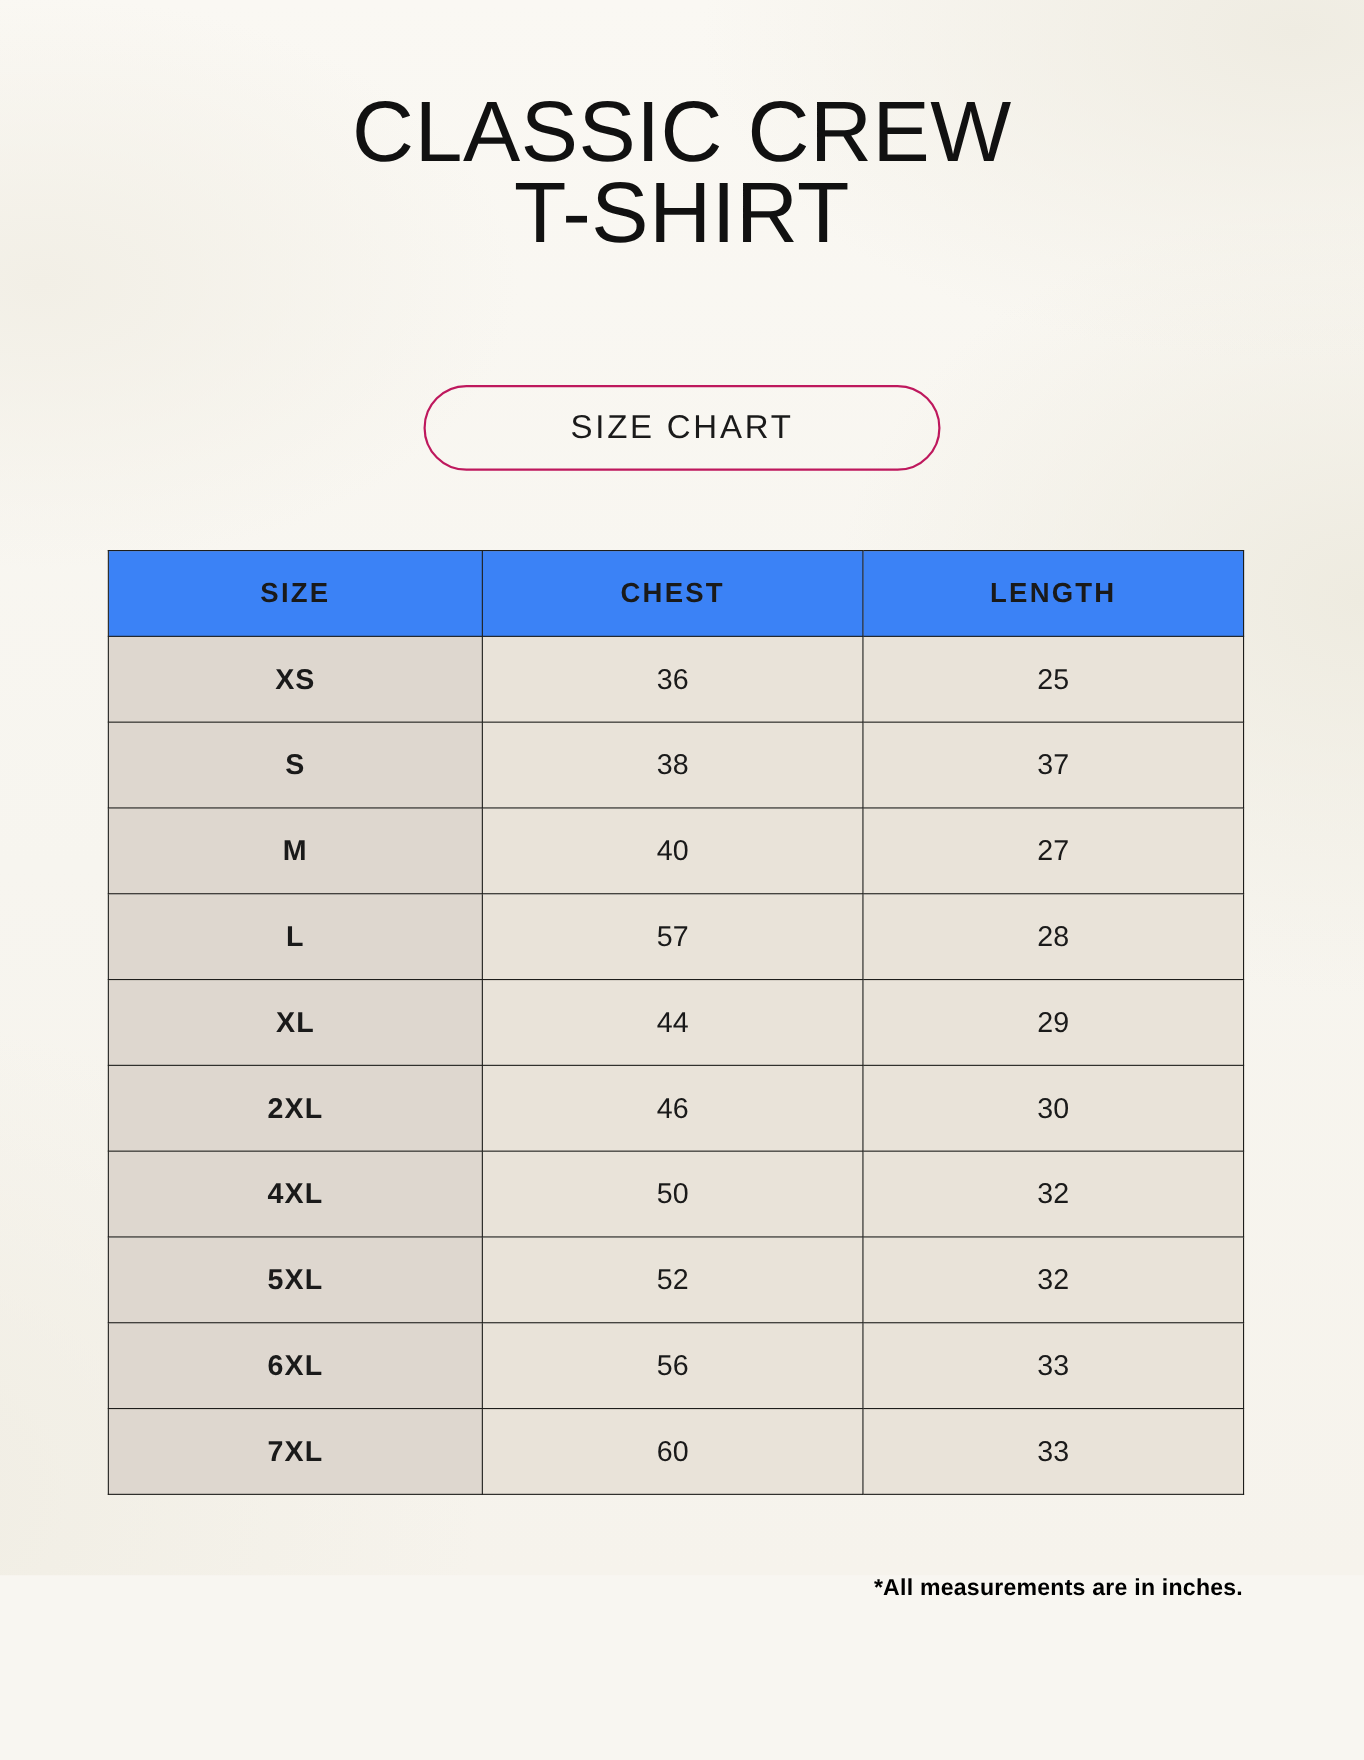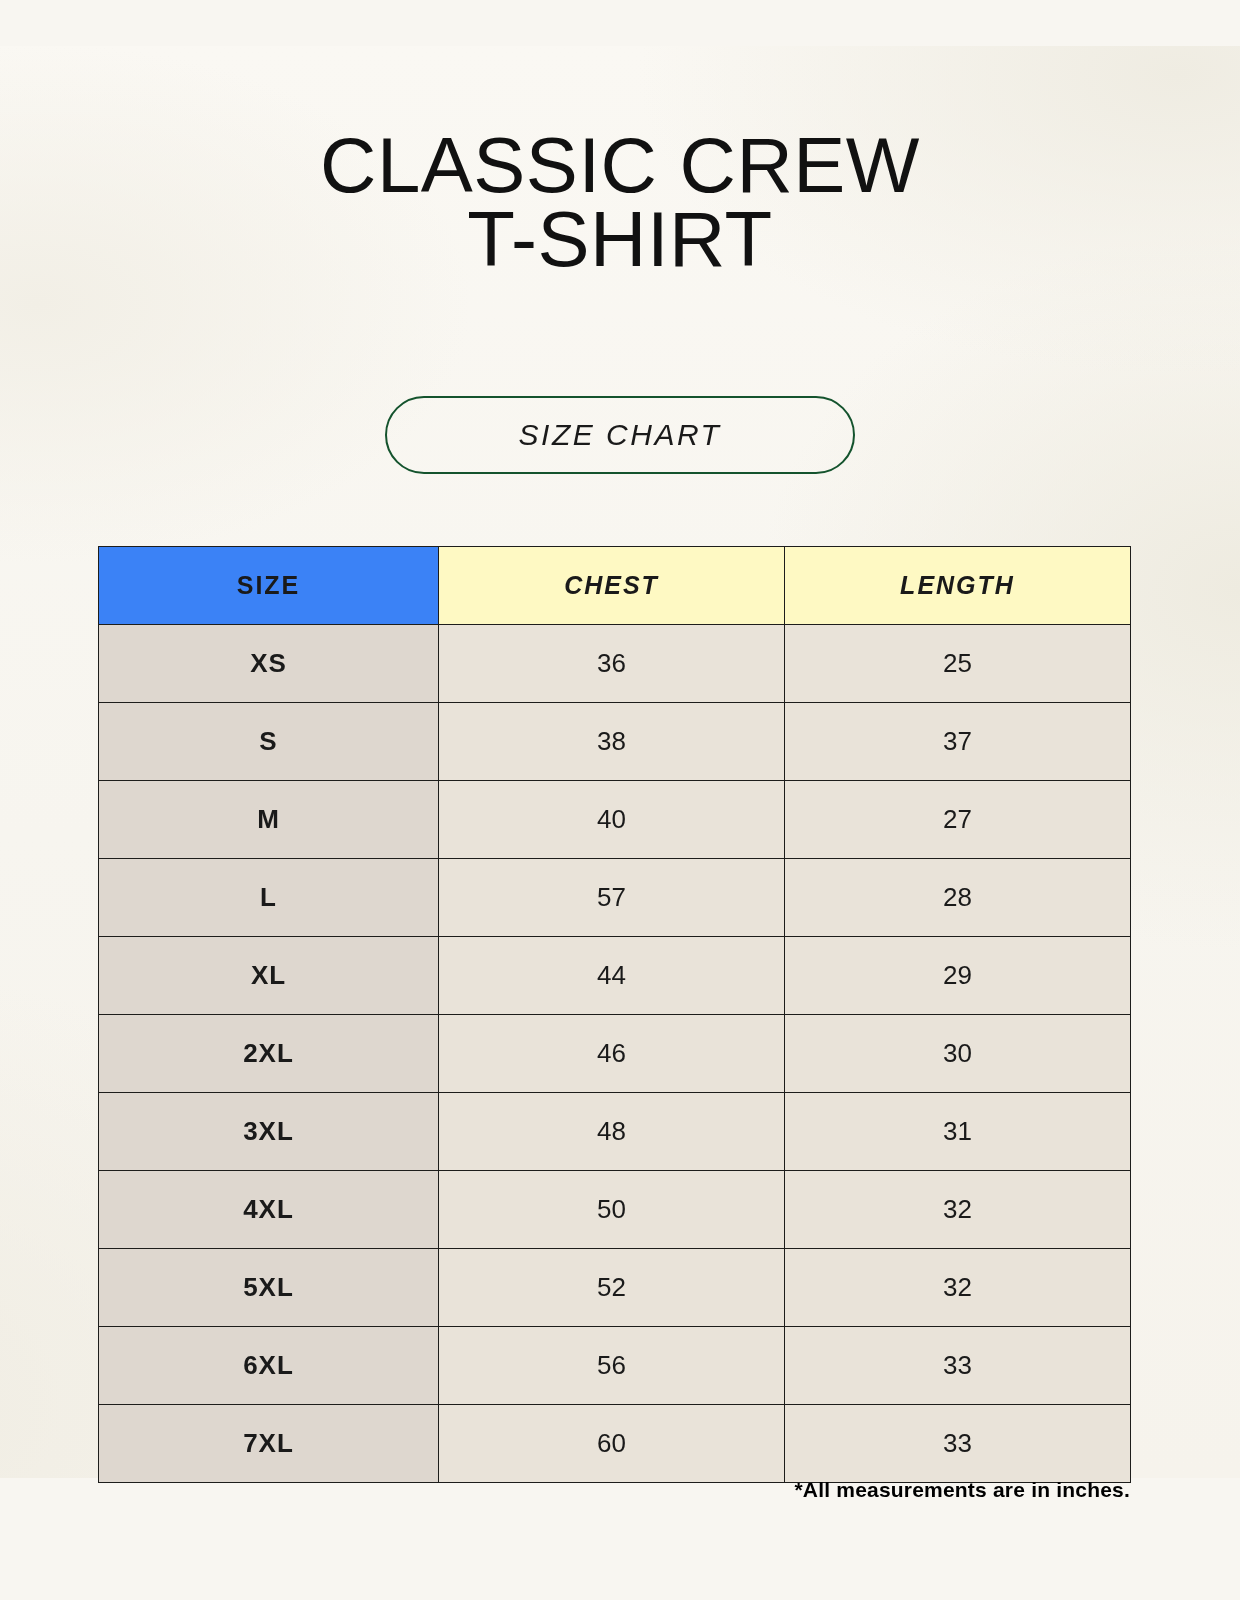--- a/index.html
+++ b/index.html
@@ -25,21 +25,20 @@
       radial-gradient(800px 600px at 100% 38%, #eeebe0 0%, rgba(238,235,224,0) 60%),
       radial-gradient(900px 700px at -10% 95%, #f0ede3 0%, rgba(240,237,227,0) 62%),
       linear-gradient(180deg, #faf8f3 0%, #f7f5ef 55%, #f6f3ec 100%);
     pointer-events: none;
   }
   .page {
     position: relative;
     width: 1240px;
     height: 1432px;
     box-sizing: border-box;
-    margin-top: 46px;
   }
 
   .title {
     position: absolute;
     left: 0;
     right: 0;
     top: 82px;
     text-align: center;
     font-size: 78px;
     line-height: 0.95;
@@ -51,33 +50,32 @@
 
   .pill-wrap {
     position: absolute;
     left: 0;
     right: 0;
     top: 350px;
     display: flex;
     justify-content: center;
   }
   .pill {
-    border: 2px solid #14532d;
+    border: 2px solid #be185d;
     border-radius: 40px;
     width: 470px;
     height: 78px;
     display: flex;
     align-items: center;
     justify-content: center;
     font-size: 30px;
     letter-spacing: 2.5px;
     font-weight: 500;
     background: transparent;
     box-sizing: border-box;
-    font-style: italic;
   }
 
   table.size-table {
     position: absolute;
     left: 98px;
     top: 500px;
     width: 1032px;
     border-collapse: collapse;
     table-layout: fixed;
   }
@@ -93,25 +91,24 @@
   col.c-chest { width: 346px; }
   col.c-length { width: 346px; }
 
   th.h-size {
     background: #3b82f6;
     font-size: 25px;
     letter-spacing: 2px;
     font-weight: 700;
   }
   th.h-meas {
-    background: #fef9c3;
+    background: #3b82f6;
     font-size: 25px;
     letter-spacing: 2px;
     font-weight: 700;
-    font-style: italic;
   }
   td.size-cell {
     background: #ded7cf;
     font-size: 26px;
     font-weight: 700;
     letter-spacing: 1px;
   }
   td.val-cell {
     background: #e9e3d9;
     font-size: 26px;
@@ -179,25 +176,20 @@
         <td class="size-cell">XL</td>
         <td class="val-cell">44</td>
         <td class="val-cell">29</td>
       </tr>
       <tr>
         <td class="size-cell">2XL</td>
         <td class="val-cell">46</td>
         <td class="val-cell">30</td>
       </tr>
       <tr>
-        <td class="size-cell">3XL</td>
-        <td class="val-cell">48</td>
-        <td class="val-cell">31</td>
-      </tr>
-      <tr>
         <td class="size-cell">4XL</td>
         <td class="val-cell">50</td>
         <td class="val-cell">32</td>
       </tr>
       <tr>
         <td class="size-cell">5XL</td>
         <td class="val-cell">52</td>
         <td class="val-cell">32</td>
       </tr>
       <tr>

